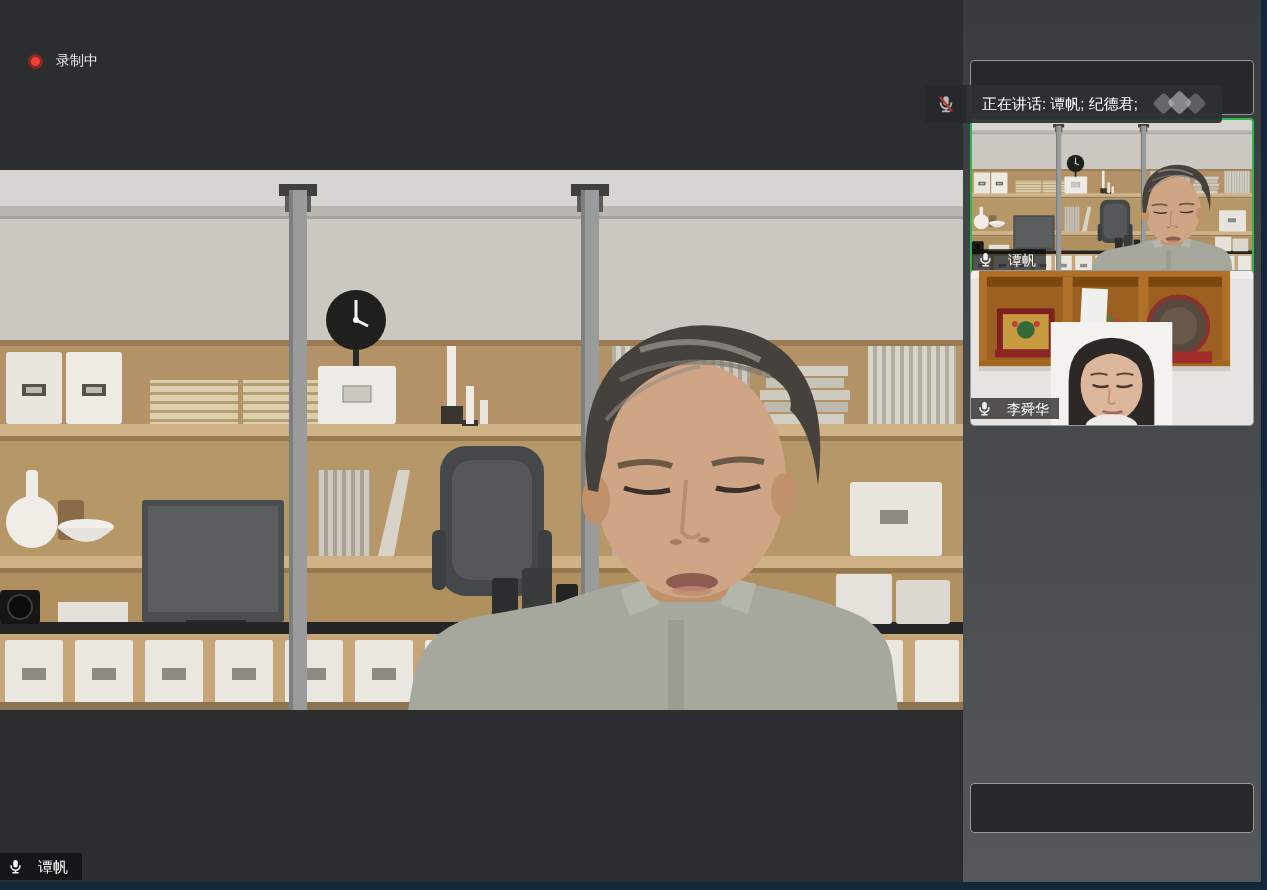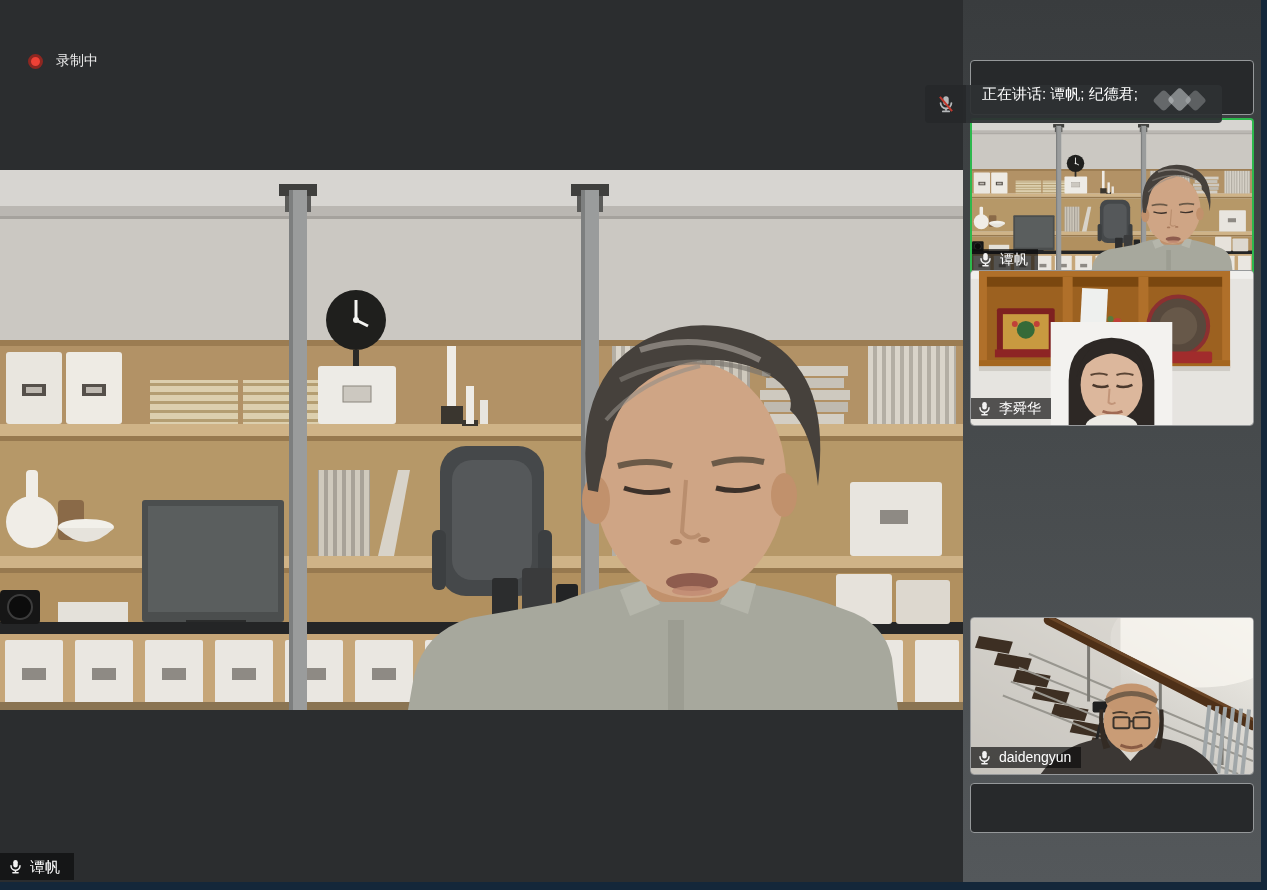--- a/index.html
+++ b/index.html
@@ -8,21 +8,21 @@
 
   
   .main-stage{position:absolute;left:0;top:0;width:963px;height:882px;background:#2b2d2f;padding-left:40px;}
   .video-frame{position:absolute;left:0;top:170px;width:963px;height:540px;}
   .video-frame svg{display:block;width:100%;height:100%;}
 
   .recording{position:absolute;left:28px;top:52px;display:flex;align-items:center;gap:13px;
              color:#ececec;font-size:14px;}
   .rec-dot{width:9px;height:9px;background:#ef4136;border:3px solid #8d2721;border-radius:50%;}
 
-  .name-tag{display:flex;gap:7px;color:#fff;
+  .name-tag{display:flex;align-items:center;gap:15px;color:#fff;
             background:rgba(12,12,12,.68);padding:4px 11px 4px 7px;
             font-size:14px;line-height:1;white-space:nowrap;}
   .main-tag{position:absolute;left:0;top:853px;font-size:15px;padding:6px 14px 6px 8px;}
 
   .mic-wrap{display:inline-flex;width:15px;height:15px;color:#f2f2f2;}
   .mic-wrap svg{width:100%;height:100%;}
   .mic-speaking{color:#3ec163;}
   .mic-on{color:#f2f2f2;}
 
   
@@ -40,21 +40,21 @@
   .t-1{top:270px;height:156px;}
   .t-2{top:450px;height:160px;}
   .t-3{top:617px;height:158px;}
   .t-pbot{top:783px;height:50px;}
 
   
   .toast{position:absolute;left:925px;top:85px;height:38px;display:flex;z-index:40;}
   .toast-mic{width:41px;background:rgba(38,40,42,.95);border-radius:4px 0 0 4px;
              display:flex;align-items:center;justify-content:center;}
   .toast-mic svg{width:18px;height:18px;}
-  .toast-body{display:flex;gap:14px;background:rgba(46,49,51,.94);
+  .toast-body{display:flex;align-items:center;gap:14px;background:rgba(46,49,51,.94);
               border-radius:0 4px 4px 0;padding:0 12px 0 16px;color:#fff;font-size:15px;}
   .logo-svg{display:block;}
 </style>
 </head>
 <body>
 
 <div class="app">
 
   <svg width="0" height="0" style="position:absolute">
     <defs>
@@ -425,33 +425,20 @@
         <span class="mic-wrap mic-on">
           <svg viewBox="0 0 16 16">
               <use href="#icon-mic"></use>
             </svg>
         </span>
         <span>李舜华</span>
       </div>
     </div>
 
 
-    <div class="tile t-3 state-normal">
-      <svg viewBox="0 0 283 157" preserveAspectRatio="none">
-        <use href="#scene-stairs"></use>
-      </svg>
-      <div class="name-tag">
-        <span class="mic-wrap mic-on">
-          <svg viewBox="0 0 16 16">
-              <use href="#icon-mic"></use>
-            </svg>
-        </span>
-        <span>daidengyun</span>
-      </div>
-    </div>
 
     <div class="tile partial t-pbot"></div>
   </div>
 
   <div class="toast">
     <div class="toast-mic">
       <svg viewBox="0 0 16 16">
           <use href="#icon-mic-muted"></use>
         </svg>
     </div>

